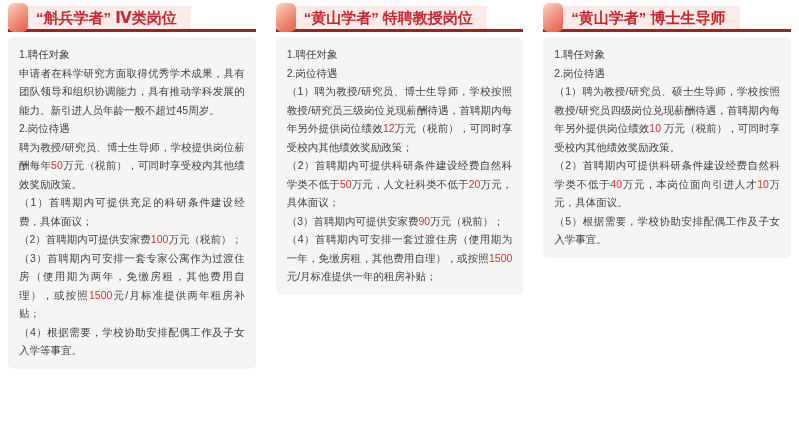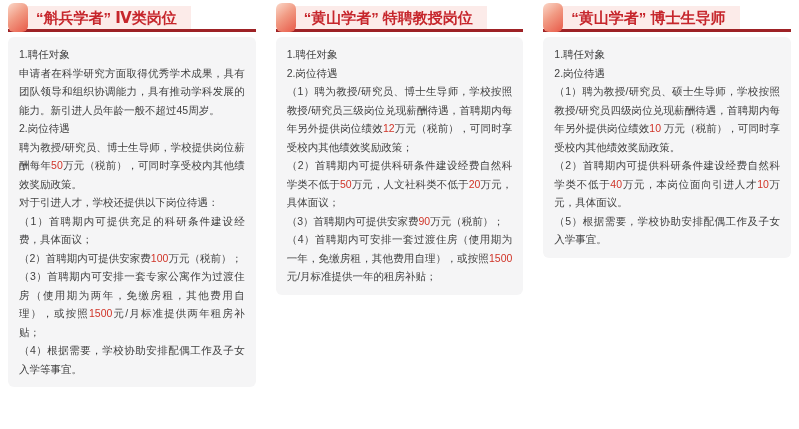--- a/index.html
+++ b/index.html
@@ -56,21 +56,20 @@
     <div class="card-head">
       <div class="head-line"></div>
       <div class="head-bar">“斛兵学者” Ⅳ类岗位</div>
       <div class="head-icon"></div>
     </div>
     <div class="card-body">
         <p><span>1.聘任对象</span></p>
         <p><span>申请者在科学研究方面取得优秀学术成果，具有团队领导和组织协调能力，具有推动学科发展的能力。新引进人员年龄一般不超过45周岁。</span></p>
         <p><span>2.岗位待遇</span></p>
         <p><span>聘为教授/研究员、博士生导师，学校提供岗位薪酬每年</span><span class="hl">50</span><span>万元（税前），可同时享受校内其他绩效奖励政策。</span></p>
-        <p><span>对于引进人才，学校还提供以下岗位待遇：</span></p>
         <p><span>（1）首聘期内可提供充足的科研条件建设经费，具体面议；</span></p>
         <p><span>（2）首聘期内可提供安家费</span><span class="hl">100</span><span>万元（税前）；</span></p>
         <p><span>（3）首聘期内可安排一套专家公寓作为过渡住房（使用期为两年，免缴房租，其他费用自理），或按照</span><span class="hl">1500</span><span>元/月标准提供两年租房补贴；</span></p>
         <p><span>（4）根据需要，学校协助安排配偶工作及子女入学等事宜。</span></p>
       </div>
   </div>
 
   <div class="card">
     <div class="card-head">
       <div class="head-line"></div>

